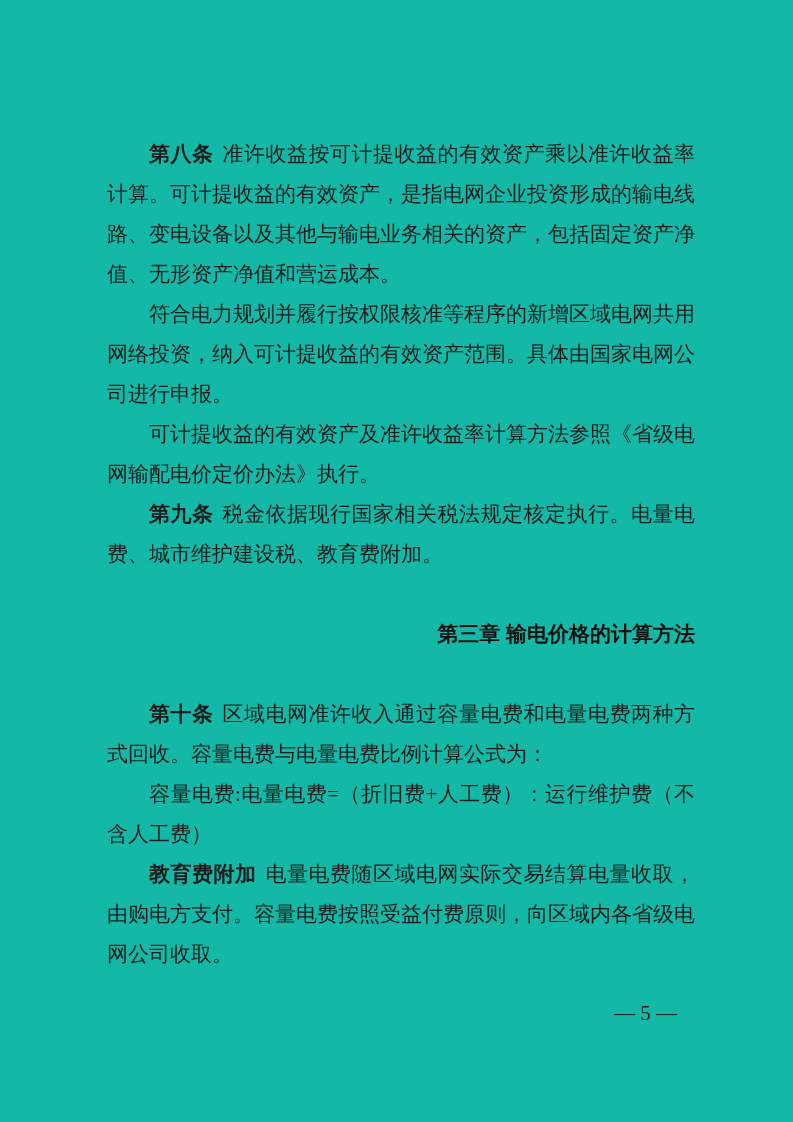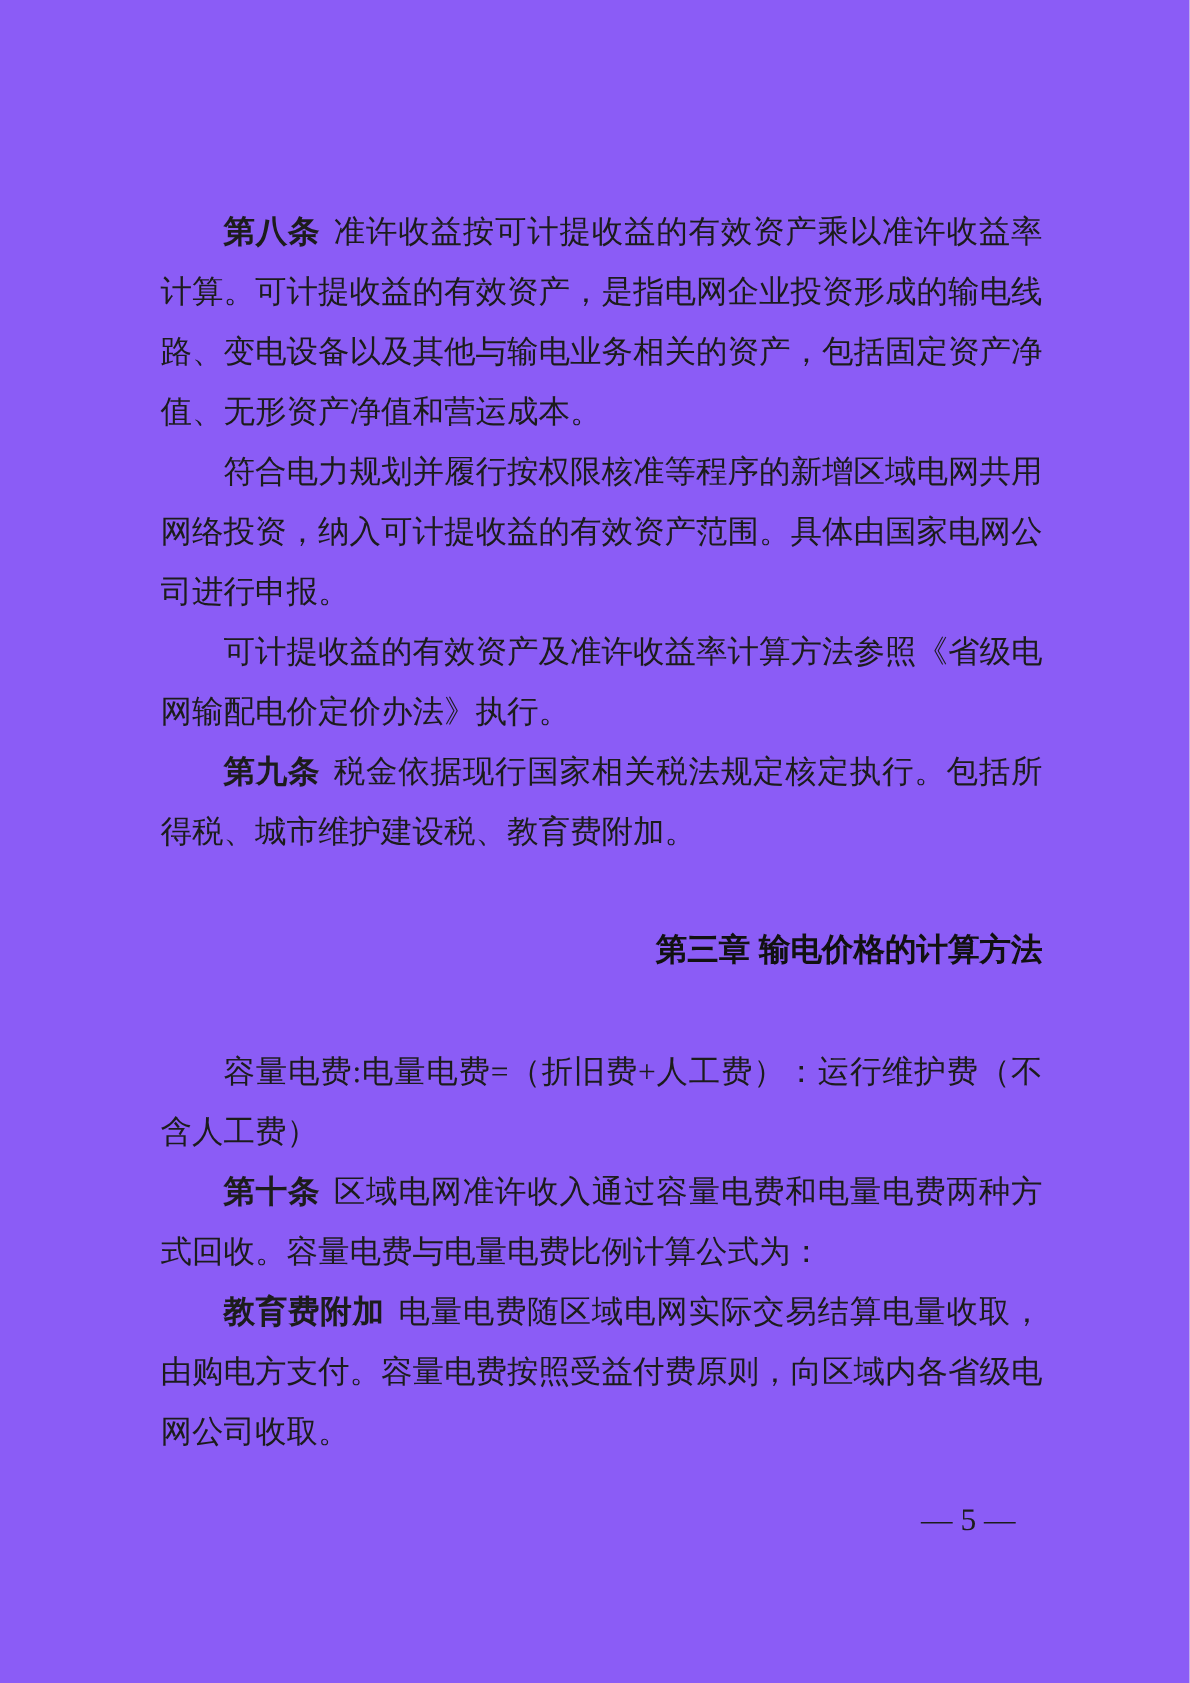--- a/index.html
+++ b/index.html
@@ -1,21 +1,21 @@
 <!DOCTYPE html>
 <html><head>
 <meta charset="utf-8">
 <style>
   html, body { margin: 0; padding: 0; background: #e8e8e8; }
   .page {
     position: relative;
     width: 793px;
     height: 1122px;
     margin: 0 auto;
-    background: #8b5cf6;
+    background: #14b8a6;
     overflow: hidden;
     color: #1c1c1c;
     font-family: "Liberation Serif", "DejaVu Serif", serif;
   }
   .content {
     position: absolute;
     left: 107px;
     top: 134px;
     width: 588px;
     font-size: 21px;
@@ -56,27 +56,27 @@
 
 <div class="page">
   <div class="content">
 
     <p class="para"><b>第八条</b><span>准许收益按可计提收益的有效资产乘以准许收益率计算。可计提收益的有效资产，是指电网企业投资形成的输电线路、变电设备以及其他与输电业务相关的资产，包括固定资产净值、无形资产净值和营运成本。</span></p>
 
     <p class="para"><b></b><span>符合电力规划并履行按权限核准等程序的新增区域电网共用网络投资，纳入可计提收益的有效资产范围。具体由国家电网公司进行申报。</span></p>
 
     <p class="para"><b></b><span>可计提收益的有效资产及准许收益率计算方法参照《省级电网输配电价定价办法》执行。</span></p>
 
-    <p class="para"><b>第九条</b><span>税金依据现行国家相关税法规定核定执行。包括所得税、城市维护建设税、教育费附加。</span></p>
+    <p class="para"><b>第九条</b><span>税金依据现行国家相关税法规定核定执行。电量电费、城市维护建设税、教育费附加。</span></p>
 
     <h2 class="chapter">第三章 输电价格的计算方法</h2>
 
+    <p class="para"><b>第十条</b><span>区域电网准许收入通过容量电费和电量电费两种方式回收。容量电费与电量电费比例计算公式为：</span></p>
+
     <p class="para"><b></b><span>容量电费:电量电费=（折旧费+人工费）：运行维护费（不含人工费）</span></p>
-
-    <p class="para"><b>第十条</b><span>区域电网准许收入通过容量电费和电量电费两种方式回收。容量电费与电量电费比例计算公式为：</span></p>
 
     <p class="para"><b>教育费附加</b><span>电量电费随区域电网实际交易结算电量收取，由购电方支付。容量电费按照受益付费原则，向区域内各省级电网公司收取。</span></p>
 
 
   </div>
 
   <div class="footer">— 5 —</div>
 </div>
 
 </body></html>

